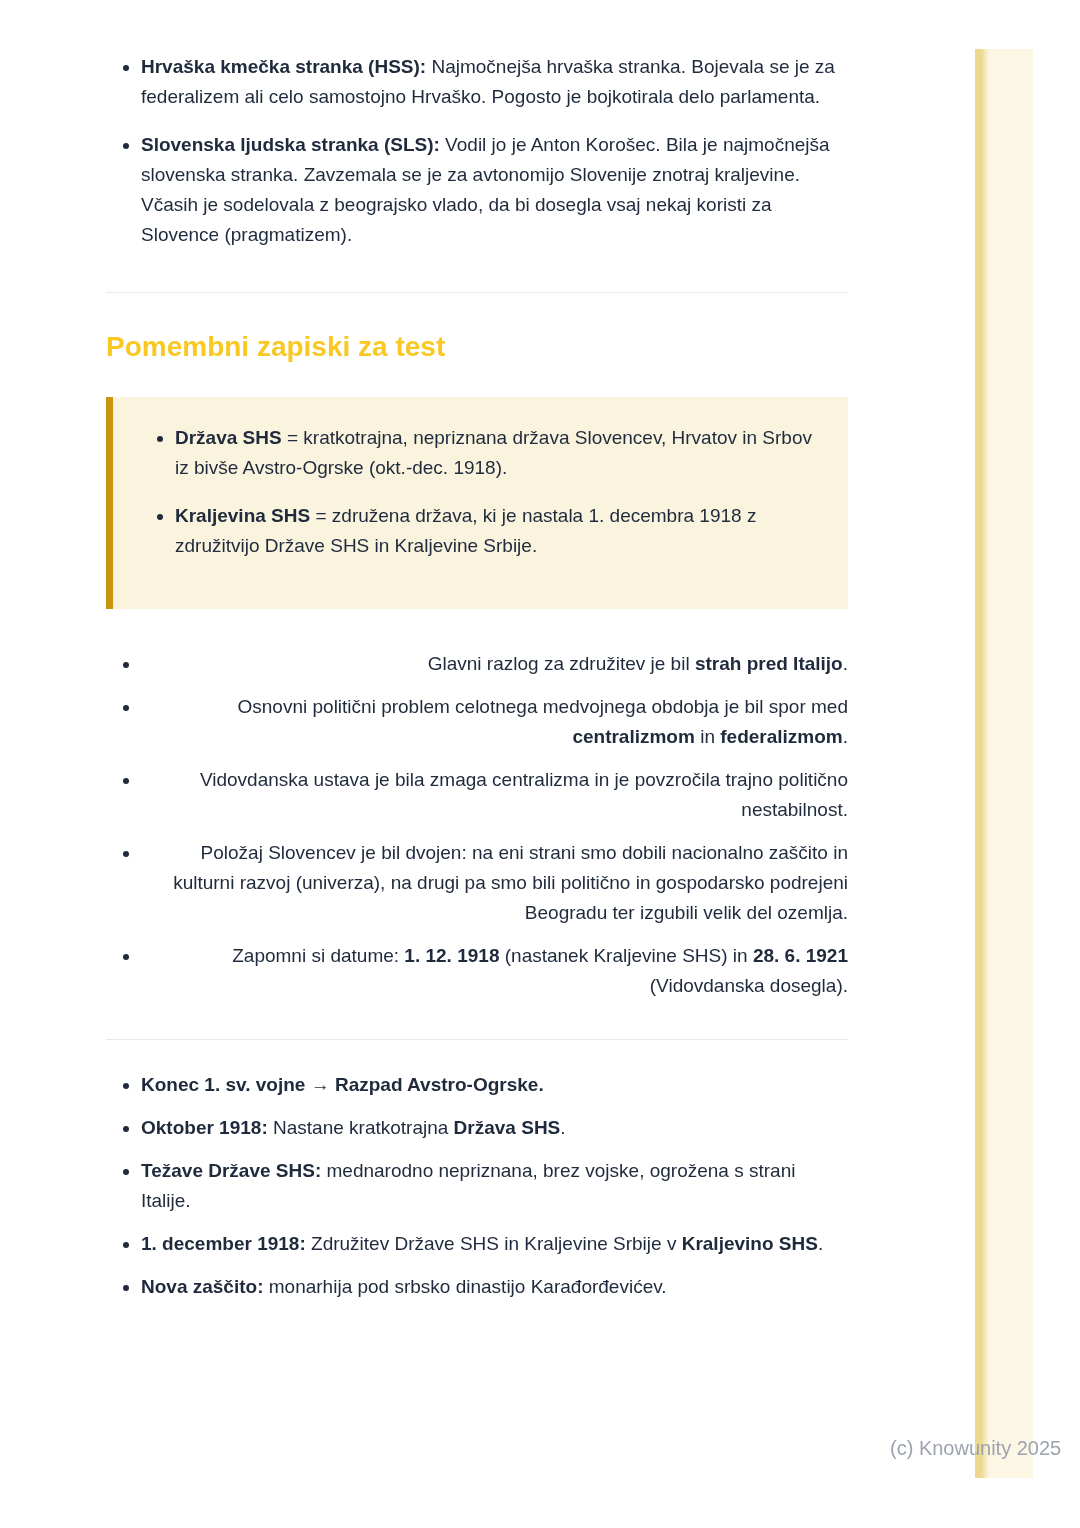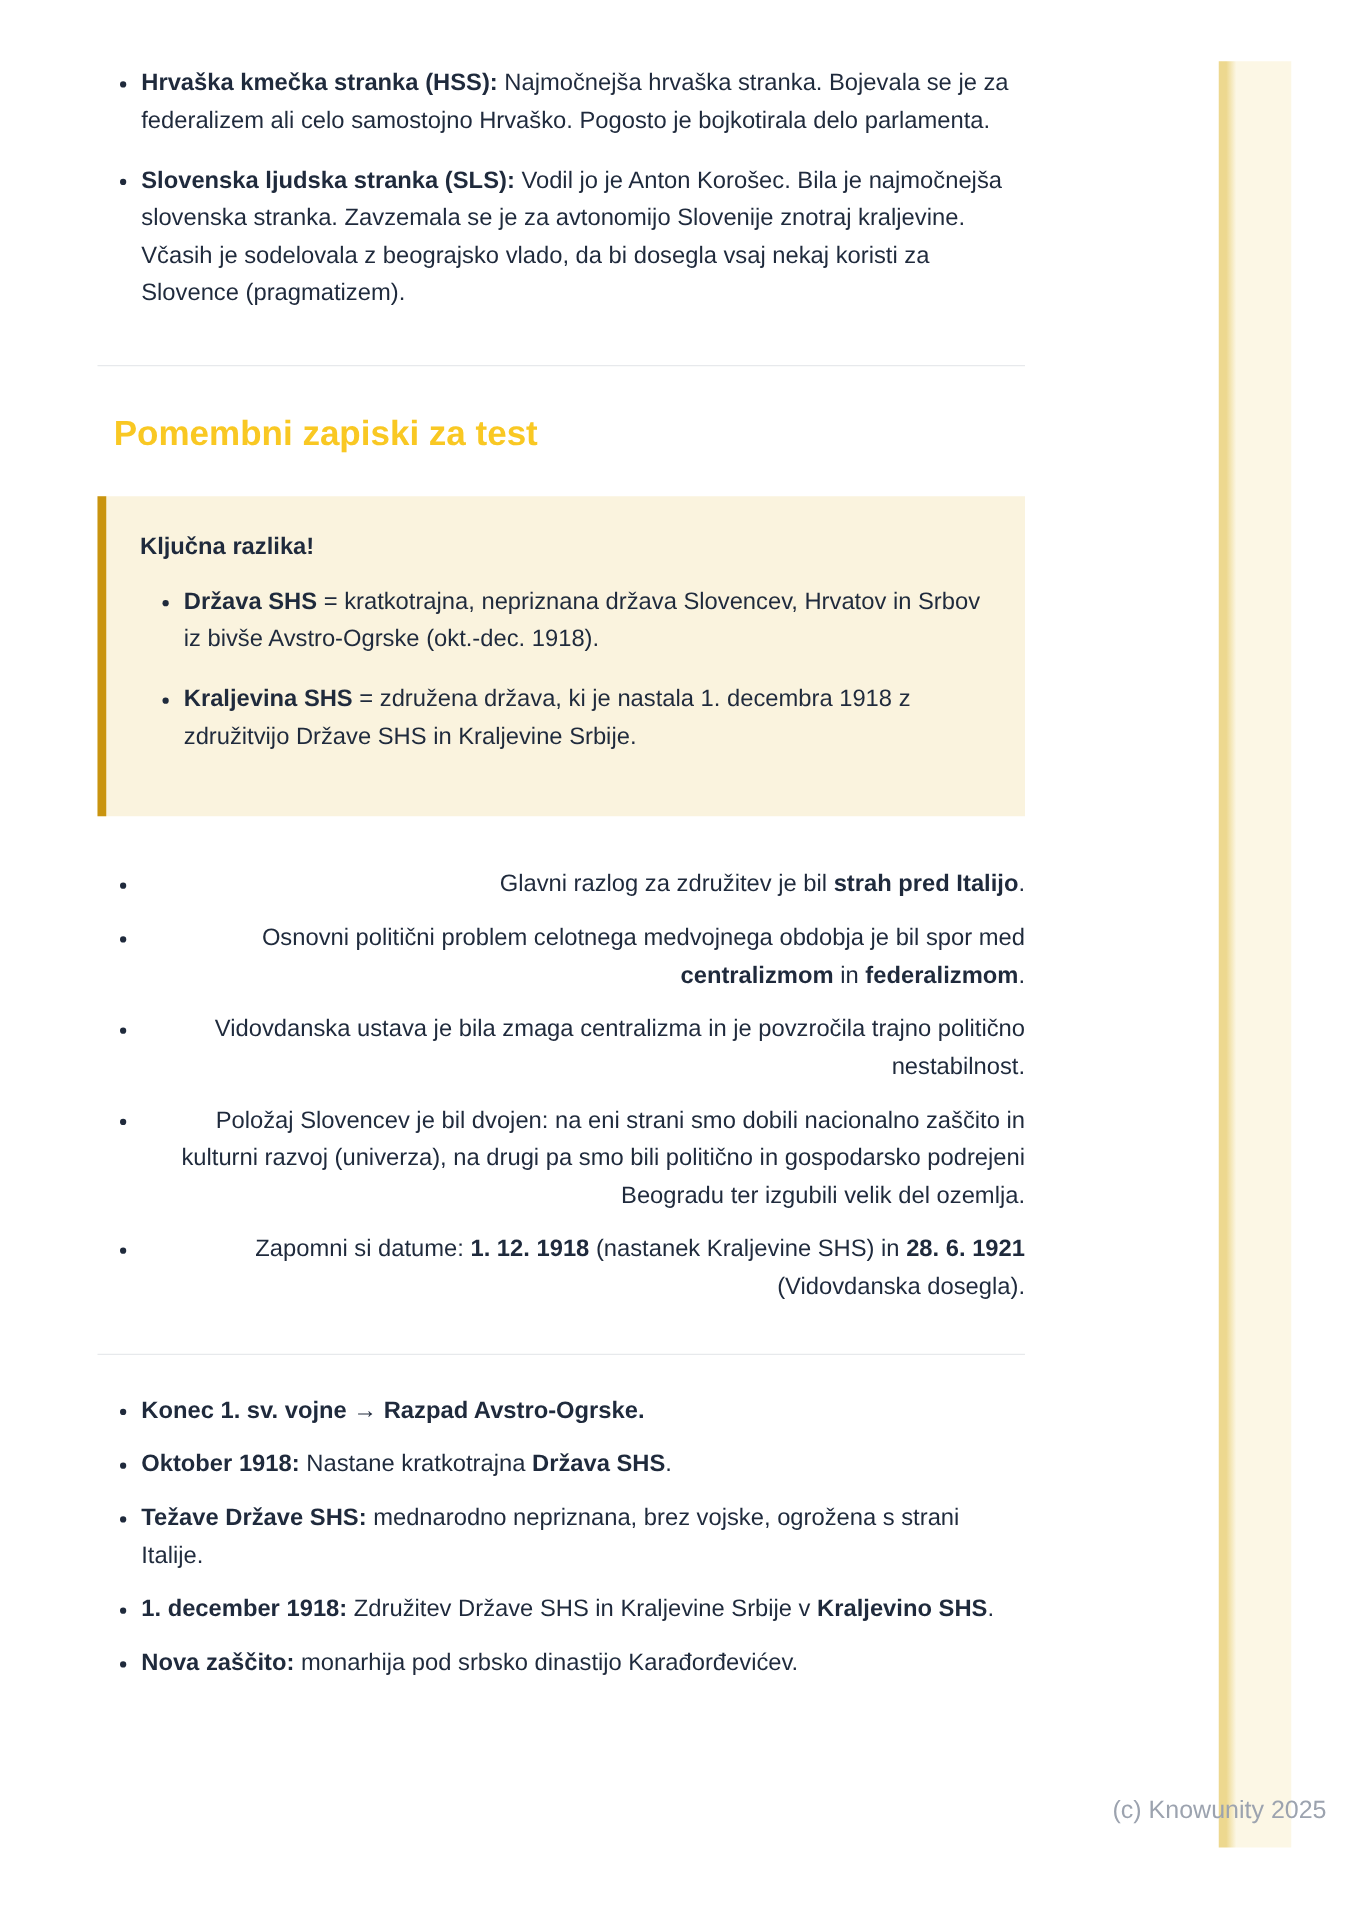--- a/index.html
+++ b/index.html
@@ -17,38 +17,38 @@
   body{
     width:1080px;height:1528px;
     background:#ffffff;
     font-family:"Liberation Sans","DejaVu Sans",sans-serif;
     color:var(--body-text);
     position:relative;
     overflow:hidden;
   }
   .content{
     position:absolute;
-    left:78px;top:0;
+    left:106px;top:0;
     width:742px;
     font-size:19px;
     line-height:30px;
   }
   ul{margin:0;padding-left:35px;list-style:disc;}
   li{margin-bottom:18px;}
   li:last-child{margin-bottom:0;}
   ul.intro-list{margin-top:52px;}
   ul.notes-list li, ul.summary-list li{margin-bottom:13px;}
   hr.divider{
     border:none;
     border-top:1px solid var(--divider);
     margin:42px 0 0;
   }
   hr.divider.second{margin-top:38px;}
   h2.section-heading{
-    margin:36px 13px 0;
+    margin:36px 0 0;
     font-size:28px;
     line-height:36px;
     font-weight:700;
     color:var(--accent-heading);
   }
   .callout{
     margin-top:32px;
     background:var(--callout-bg);
     border-left:7px solid var(--callout-border);
     padding:26px 32px 30px 27px;
@@ -87,21 +87,20 @@
   <ul class="intro-list">
     <li><strong>Hrvaška kmečka stranka (HSS):</strong><span> Najmočnejša hrvaška stranka. Bojevala se je za federalizem ali celo samostojno Hrvaško. Pogosto je bojkotirala delo parlamenta.</span></li>
     <li><strong>Slovenska ljudska stranka (SLS):</strong><span> Vodil jo je Anton Korošec. Bila je najmočnejša slovenska stranka. Zavzemala se je za avtonomijo Slovenije znotraj kraljevine. Včasih je sodelovala z beograjsko vlado, da bi dosegla vsaj nekaj koristi za Slovence (pragmatizem).</span></li>
   </ul>
 
   <hr class="divider">
 
   <h2 class="section-heading">Pomembni zapiski za test</h2>
 
   <aside class="callout">
-    <p class="callout-title">Ključna razlika!</p>
     <ul>
       <li><strong>Država SHS</strong><span> = kratkotrajna, nepriznana država Slovencev, Hrvatov in Srbov iz bivše Avstro-Ogrske (okt.-dec. 1918).</span></li>
       <li><strong>Kraljevina SHS</strong><span> = združena država, ki je nastala 1. decembra 1918 z združitvijo Države SHS in Kraljevine Srbije.</span></li>
     </ul>
   </aside>
 
   <ul class="notes-list">
     <li><span>Glavni razlog za združitev je bil </span><strong>strah pred Italijo</strong><span>.</span></li>
     <li><span>Osnovni politični problem celotnega medvojnega obdobja je bil spor med </span><strong>centralizmom</strong><span> in </span><strong>federalizmom</strong><span>.</span></li>
     <li><span>Vidovdanska ustava je bila zmaga centralizma in je povzročila trajno politično nestabilnost.</span></li>

